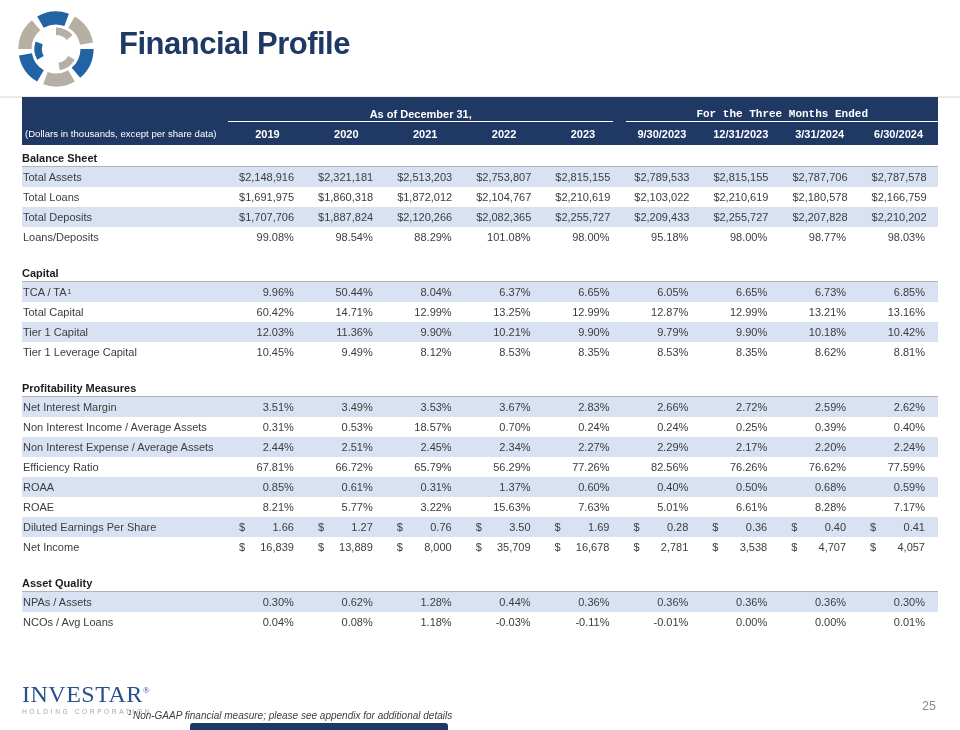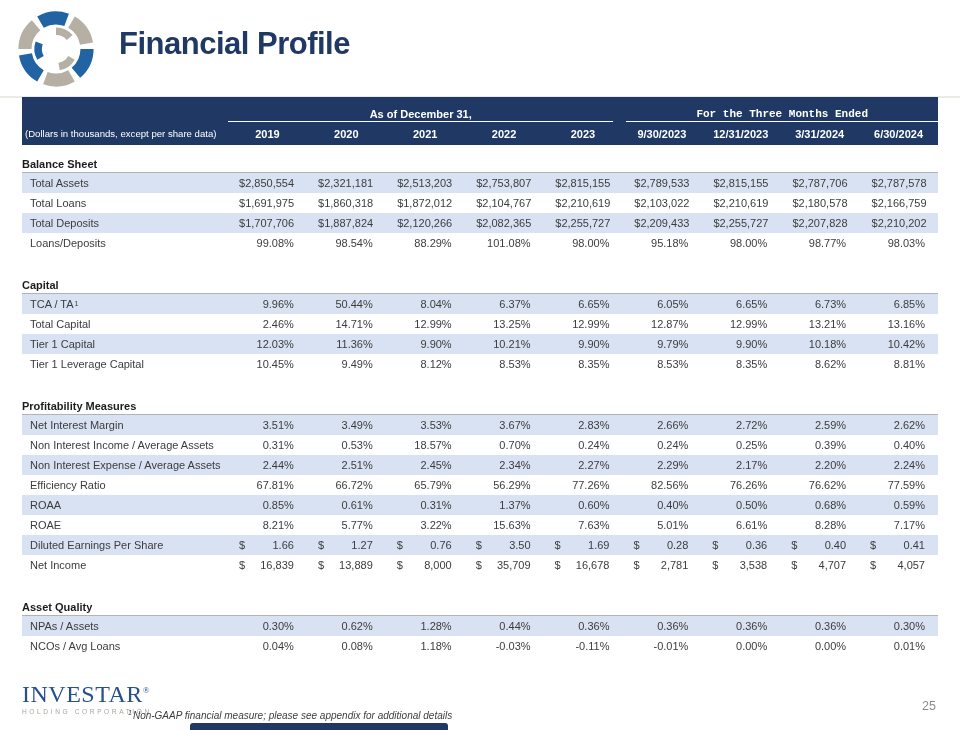--- a/index.html
+++ b/index.html
@@ -24,26 +24,26 @@
                 font-weight:bold; font-size:11px; padding-bottom:1px;
                 border-bottom:1.5px solid #fff; }
   .group-asof { grid-column:2 / span 5; margin-right:9px; }
   .group-3mo  { grid-column:7 / span 4; margin-left:4px;font-family:Liberation Mono, monospace; }
 
   .years-row { height:23px; }
   .unit-note { display:flex; align-items:center; font-size:9.6px;
                padding-left:3px; white-space:nowrap; }
   .yh { display:flex; align-items:center; justify-content:center; font-weight:bold; font-size:11px; }
 
-  .section-row { height:28px; border-bottom:1px solid #b3b3b3; display:flex; align-items:flex-end; }
+  .section-row { height:22px; border-bottom:1px solid #b3b3b3; display:flex; align-items:flex-end; }
   .section-label { font-weight:bold; color:#1c1c1c; padding-bottom:2px; font-size:11px; }
 
   .data-row { height:20px; align-items:center; }
   .data-row.shaded { background:#D9E2F2; }
-  .row-label { display:flex; align-items:center; padding-left:8px; white-space:nowrap; }
+  .row-label { display:flex; align-items:center; padding-left:1px; white-space:nowrap; }
   .row-label sup { font-size:7px; line-height:0; margin-left:1px; }
   .cell { text-align:right; padding-right:13px; display:flex; align-items:center; justify-content:flex-end; }
   .cell.cur { justify-content:space-between; padding-left:11px; }
   .spacer { height:13px; }
 
   
   .footer-logo { position:absolute; left:22px; top:682px; }
   .footer-logo .word { font-family:"Liberation Serif", serif; font-size:24px; color:#27508C;
                        letter-spacing:0.5px; line-height:1; }
   .footer-logo .word sup { font-size:9px; vertical-align:super; }
@@ -100,21 +100,21 @@
     </div>
     <div>
 
     <div class="section-row">
           <div class="section-label">Balance Sheet</div>
         </div>
         <div class="grid-row data-row shaded">
           <div class="row-label">Total Assets</div>
           <div class="cell cur">
             <span class="dsign">$</span>
-            <span class="dval">2,850,554</span>
+            <span class="dval">2,148,916</span>
           </div>
           <div class="cell cur">
             <span class="dsign">$</span>
             <span class="dval">2,321,181</span>
           </div>
           <div class="cell cur">
             <span class="dsign">$</span>
             <span class="dval">2,513,203</span>
           </div>
           <div class="cell cur">
@@ -243,21 +243,21 @@
           <div class="cell">8.04%</div>
           <div class="cell">6.37%</div>
           <div class="cell">6.65%</div>
           <div class="cell">6.05%</div>
           <div class="cell">6.65%</div>
           <div class="cell">6.73%</div>
           <div class="cell">6.85%</div>
         </div>
         <div class="grid-row data-row">
           <div class="row-label">Total Capital</div>
-          <div class="cell">2.46%</div>
+          <div class="cell">60.42%</div>
           <div class="cell">14.71%</div>
           <div class="cell">12.99%</div>
           <div class="cell">13.25%</div>
           <div class="cell">12.99%</div>
           <div class="cell">12.87%</div>
           <div class="cell">12.99%</div>
           <div class="cell">13.21%</div>
           <div class="cell">13.16%</div>
         </div>
         <div class="grid-row data-row shaded">

